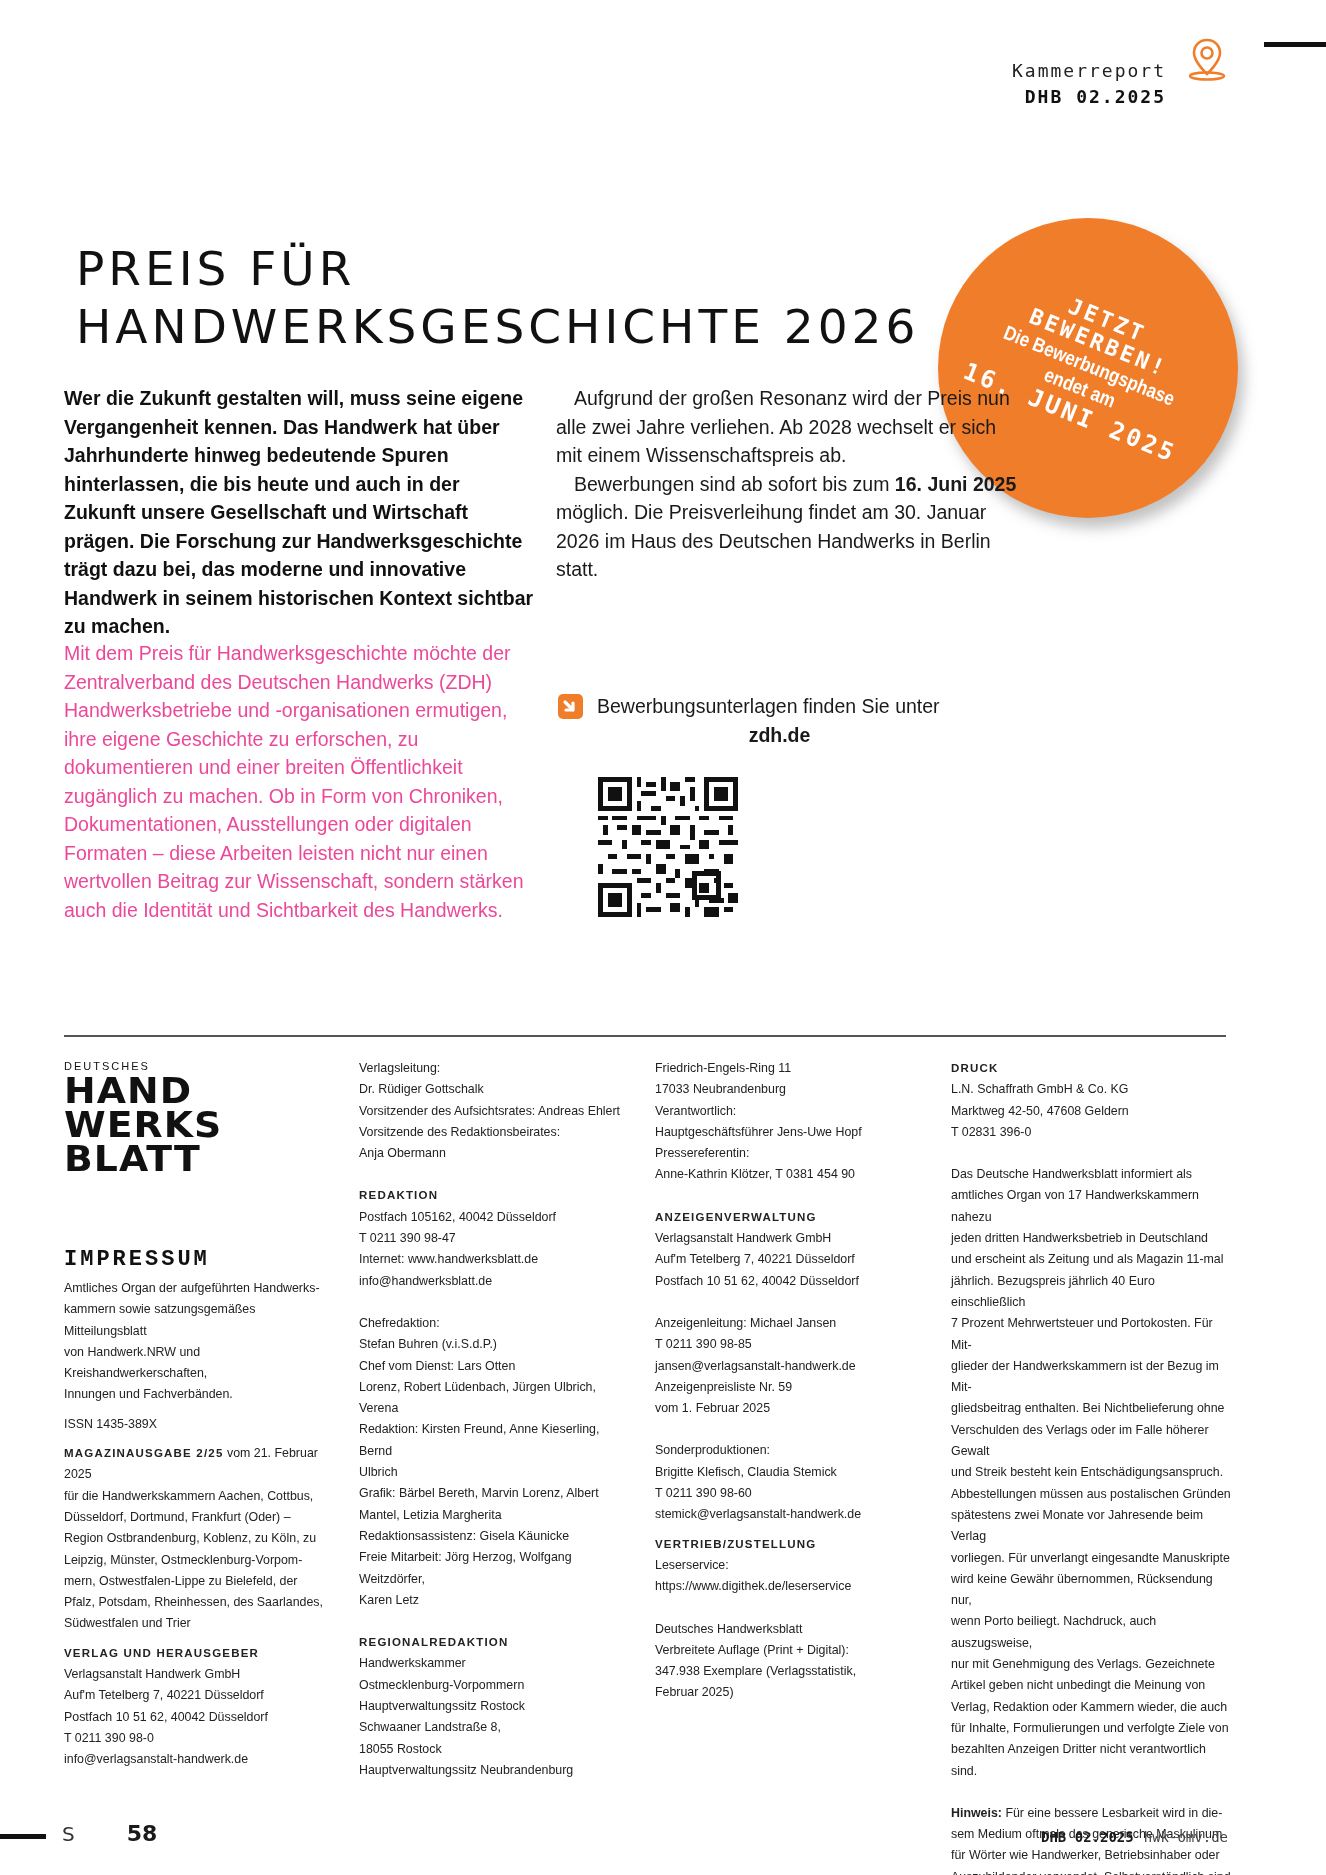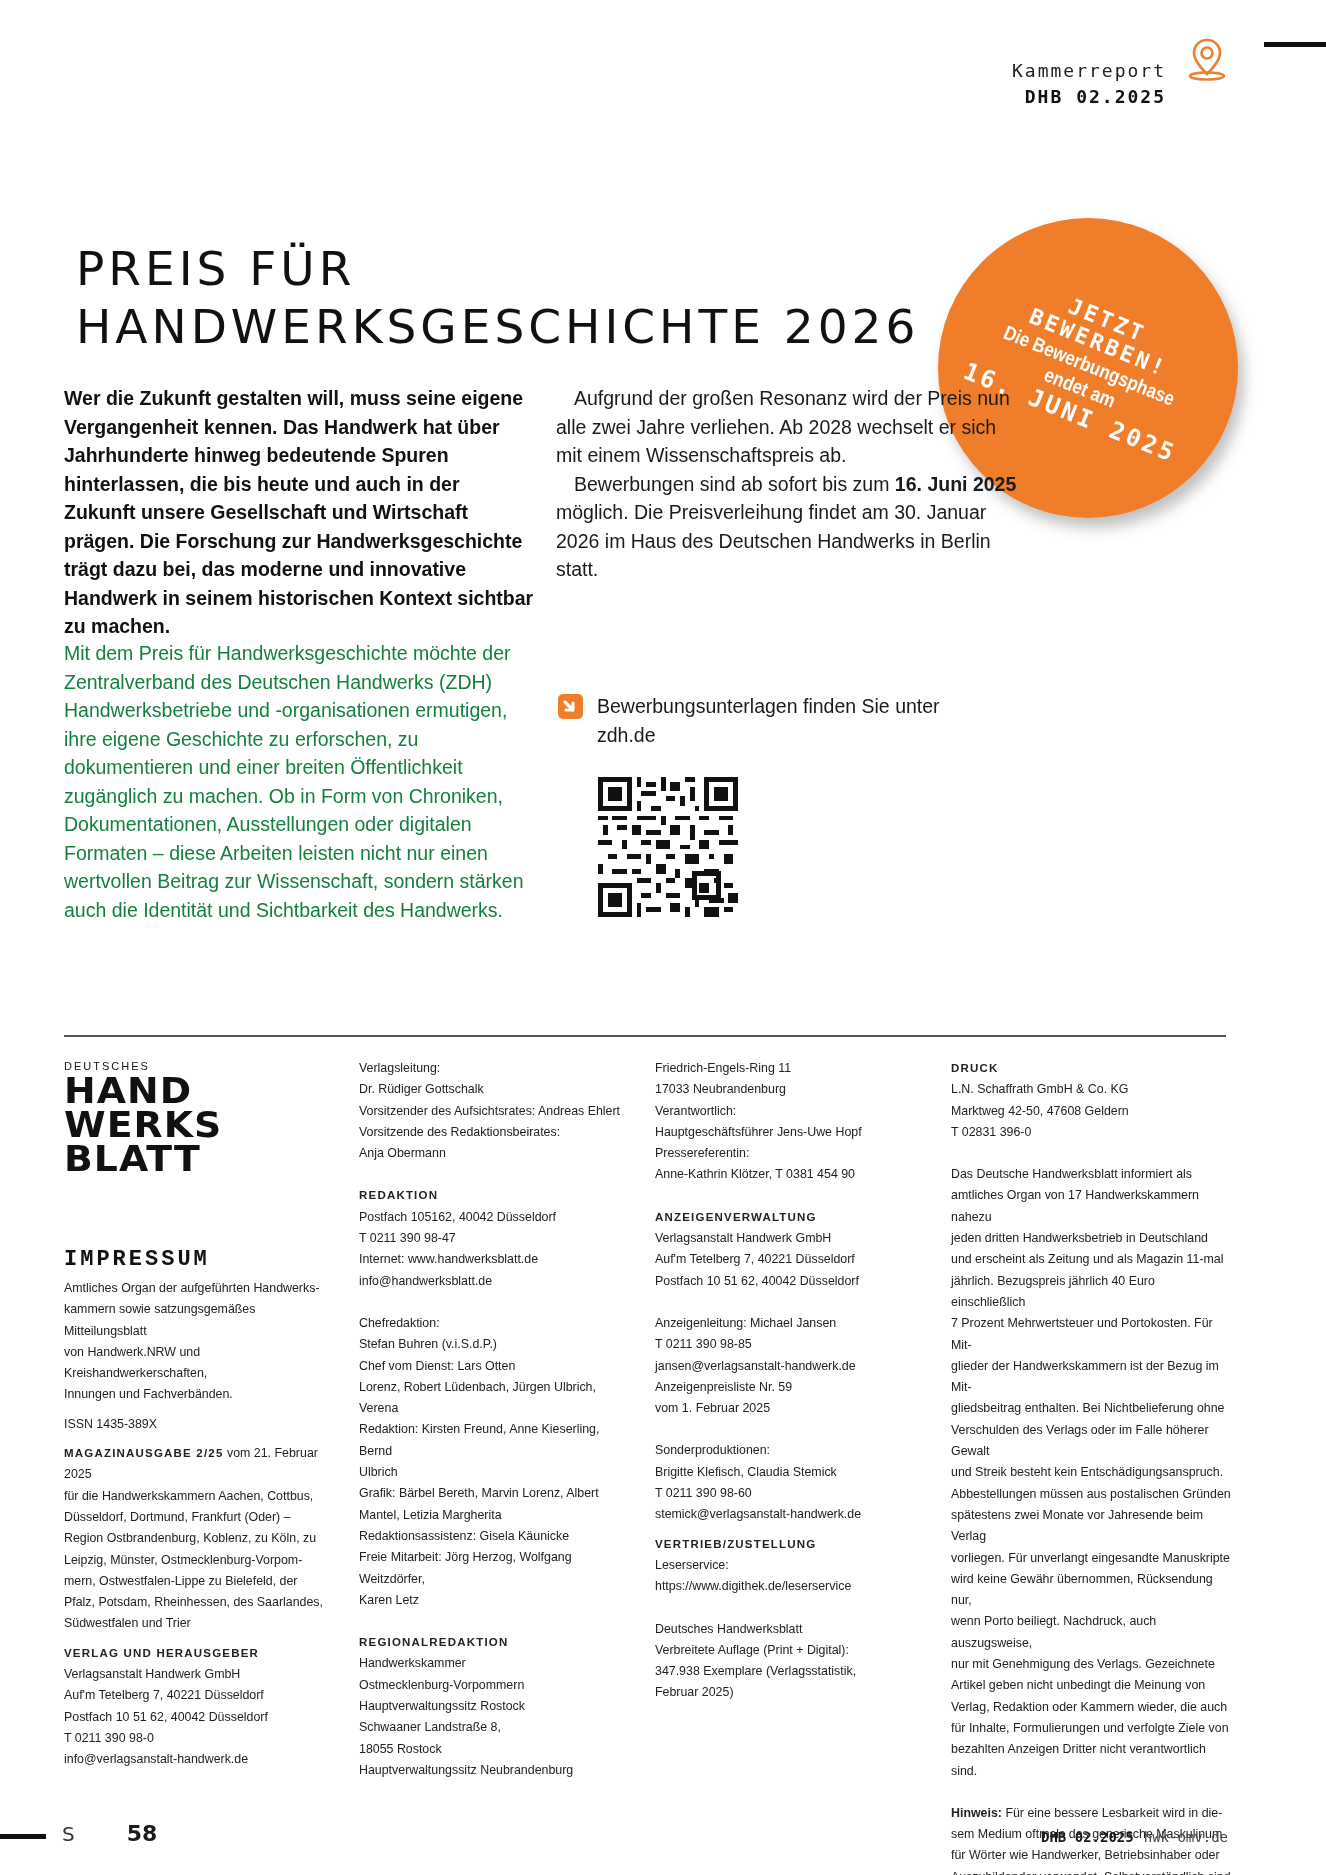--- a/index.html
+++ b/index.html
@@ -21,26 +21,26 @@
   .badge-inner { position: absolute; left: 0; top: 0; width: 300px; height: 300px; transform: rotate(22deg); display: flex; flex-direction: column; align-items: center; justify-content: center; color: #fff; text-align: center; }
   .badge .b1 { font-family: "DejaVu Sans Mono", monospace; font-weight: bold; font-size: 22px; letter-spacing: 3px; line-height: 24px; }
   .badge .b2 { font-family: "Liberation Sans", sans-serif; font-weight: bold; font-size: 20px; line-height: 24px; transform: scaleX(0.85); }
   .badge .b3 { font-family: "DejaVu Sans Mono", monospace; font-weight: bold; font-size: 24px; letter-spacing: 3px; line-height: 30px; }
 
   
   .lead { position: absolute; left: 64px; top: 384px; width: 470px; font-family: "Liberation Sans", sans-serif; font-weight: bold; font-size: 19.5px; line-height: 28.5px; color: #111; transform-origin: left top; }
   .col2 { position: absolute; left: 556px; top: 384px; width: 470px; font-size: 19.5px; line-height: 28.5px; color: #1a1a1a; }
   .col2 p { text-indent: 18px; }
   .col2 b { font-weight: bold; }
-  .para { position: absolute; left: 64px; top: 639px; width: 480px; font-size: 19.5px; line-height: 28.5px; color: #15803d; }
+  .para { position: absolute; left: 64px; top: 639px; width: 480px; font-size: 19.5px; line-height: 28.5px; color: #ec4899; }
 
   .cta { position: absolute; left: 558px; top: 692px; width: 420px; font-size: 19.5px; line-height: 29px; }
   .cta-icon { position: absolute; left: 0; top: 2px; width: 25px; height: 25px; background: #ef7d2a; border-radius: 5px; }
   .cta-text { margin-left: 39px; }
-  .cta-link { margin-left: 39px; font-weight: normal; display: block; }
+  .cta-link { margin-left: 23px; font-weight: bold; display: block; text-align: center; }
   .qr { position: absolute; left: 598px; top: 777px; width: 140px; height: 140px; }
 
   
   .divider { position: absolute; left: 64px; top: 1035px; width: 1162px; height: 2px; background: #555; }
 
   
   .imp-col { position: absolute; top: 1058px; font-size: 12.4px; line-height: 21.3px; color: #222; }
   .imp-col .h { font-weight: bold; letter-spacing: 1.2px; font-size: 11.5px; }
   .imp-col .gap { height: 21px; }
   .imp-col .sgap { height: 8px; }

